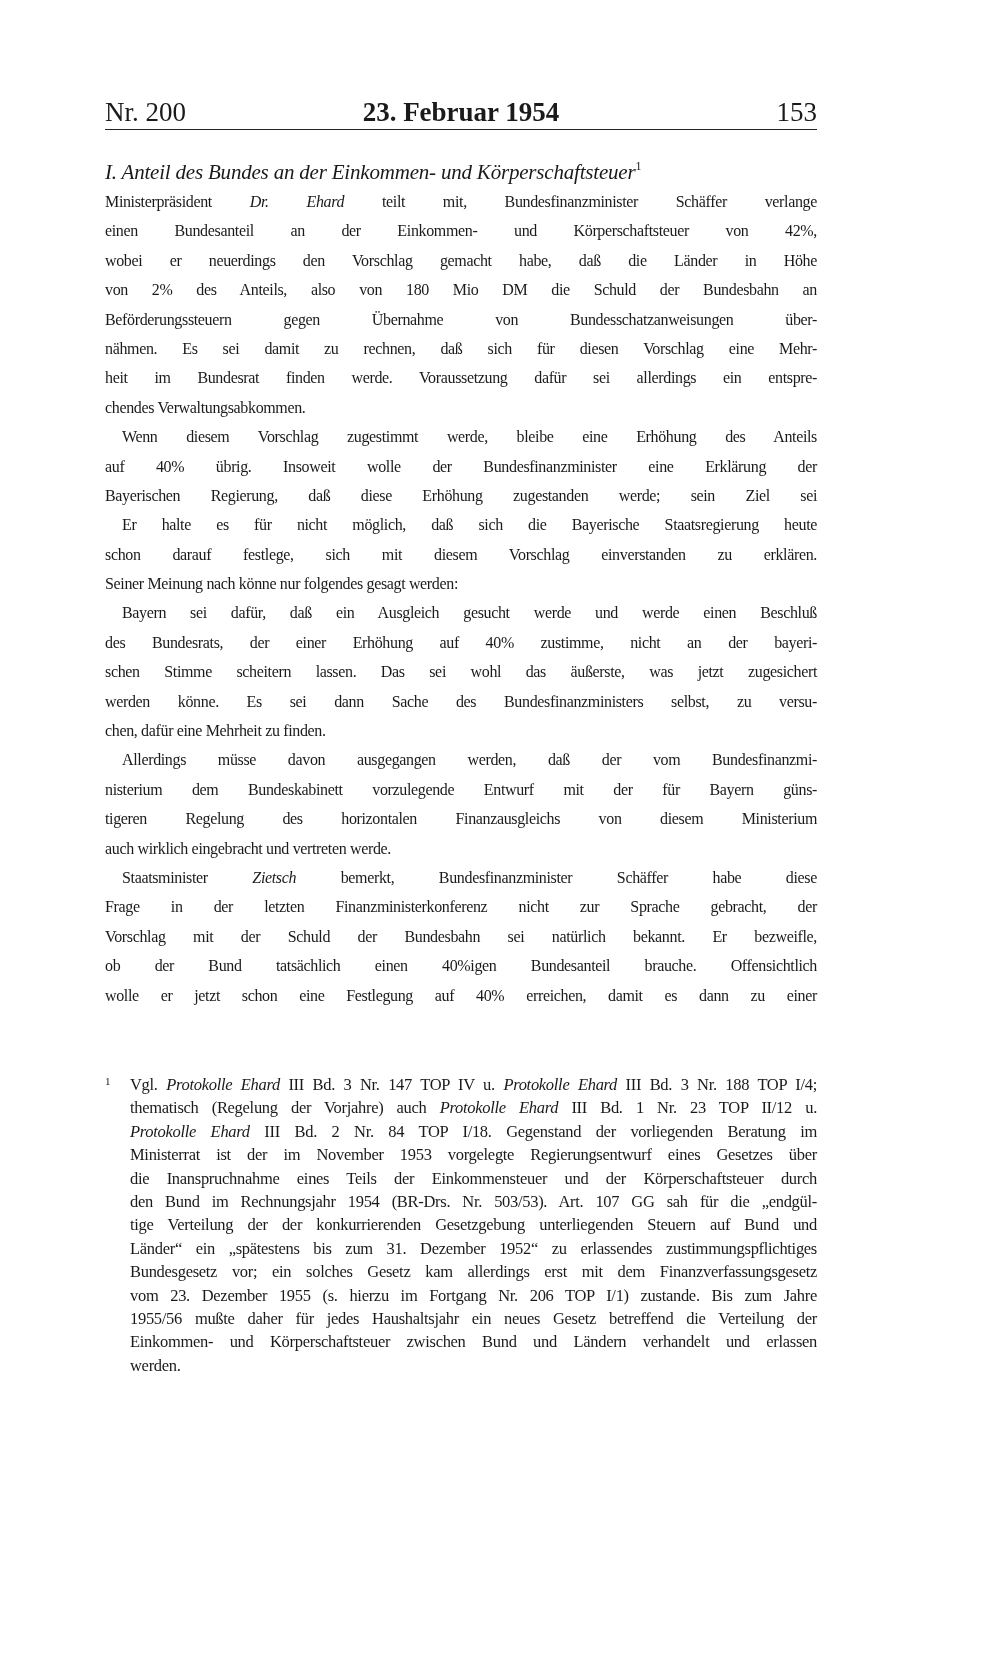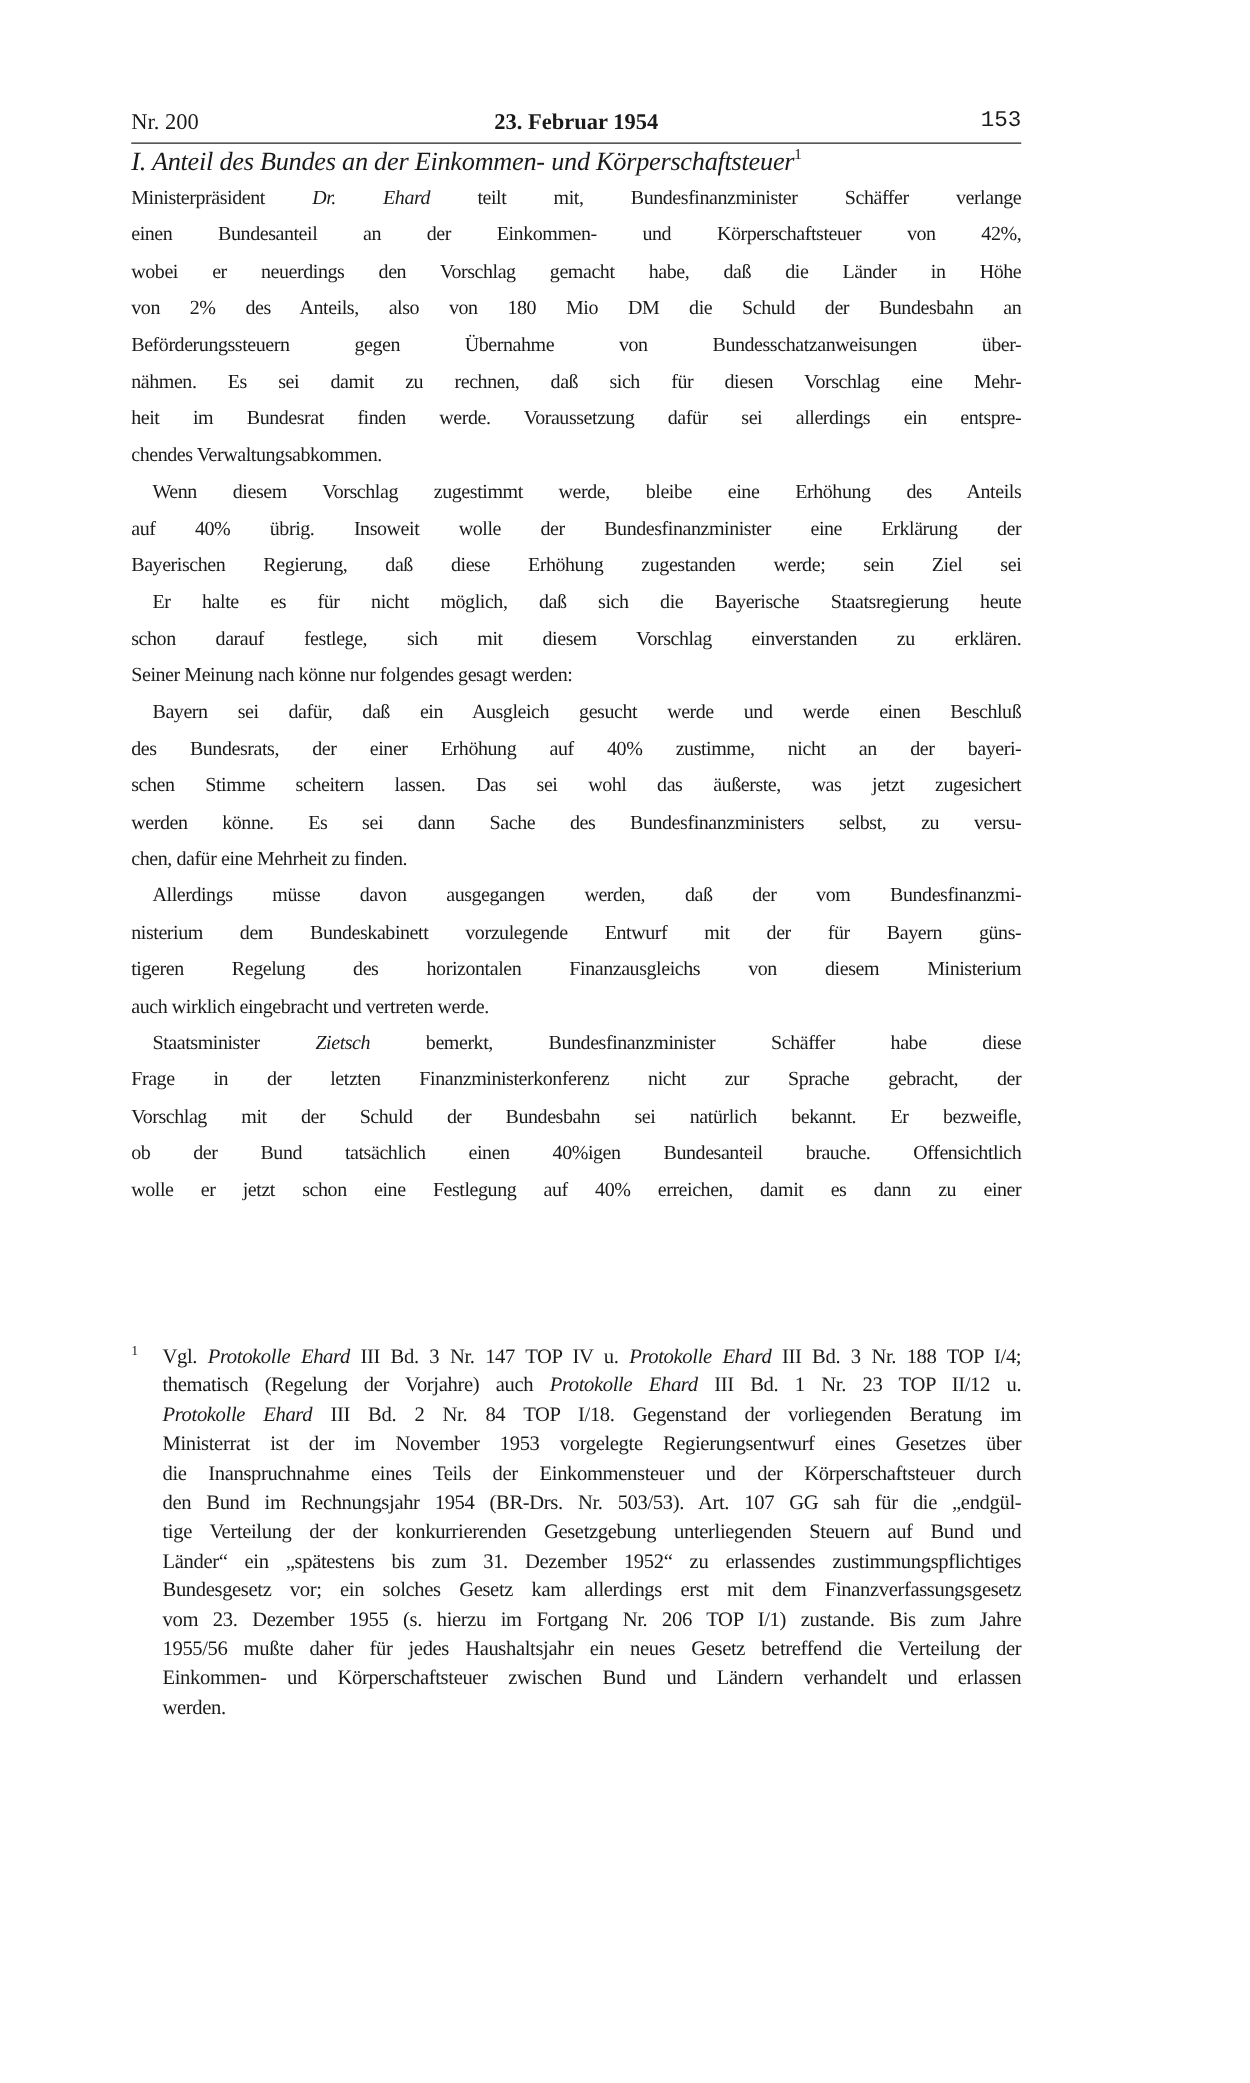--- a/index.html
+++ b/index.html
@@ -14,32 +14,34 @@
   }
   .page {
     position: absolute;
     left: 105px;
     top: 84px;
     width: 712px;
   }
   .running-head {
     position: relative;
     height: 30px;
-    font-size: 18px;
+    font-size: 27px;
     line-height: 26px;
+    margin-top: 15px;
   }
   .running-head .left { position: absolute; left: 0; top: 0; }
   .running-head .center { position: absolute; left: 0; right: 0; top: 0; text-align: center; font-weight: bold; }
-  .running-head .right { position: absolute; right: 0; top: 0; font-family: Liberation Mono, monospace; }
+  .running-head .right { position: absolute; right: 0; top: 0; }
   .head-rule {
     height: 0;
     border-top: 1.3px solid #222;
     margin-top: 0;
   }
   .section-heading {
+    margin-top: 28px;
     font-size: 21px;
     line-height: 29px;
     font-style: italic;
     letter-spacing: -0.2px;
   }
   sup.fnref {
     font-size: 12px;
     vertical-align: 9px;
     line-height: 0;
     font-style: normal;

